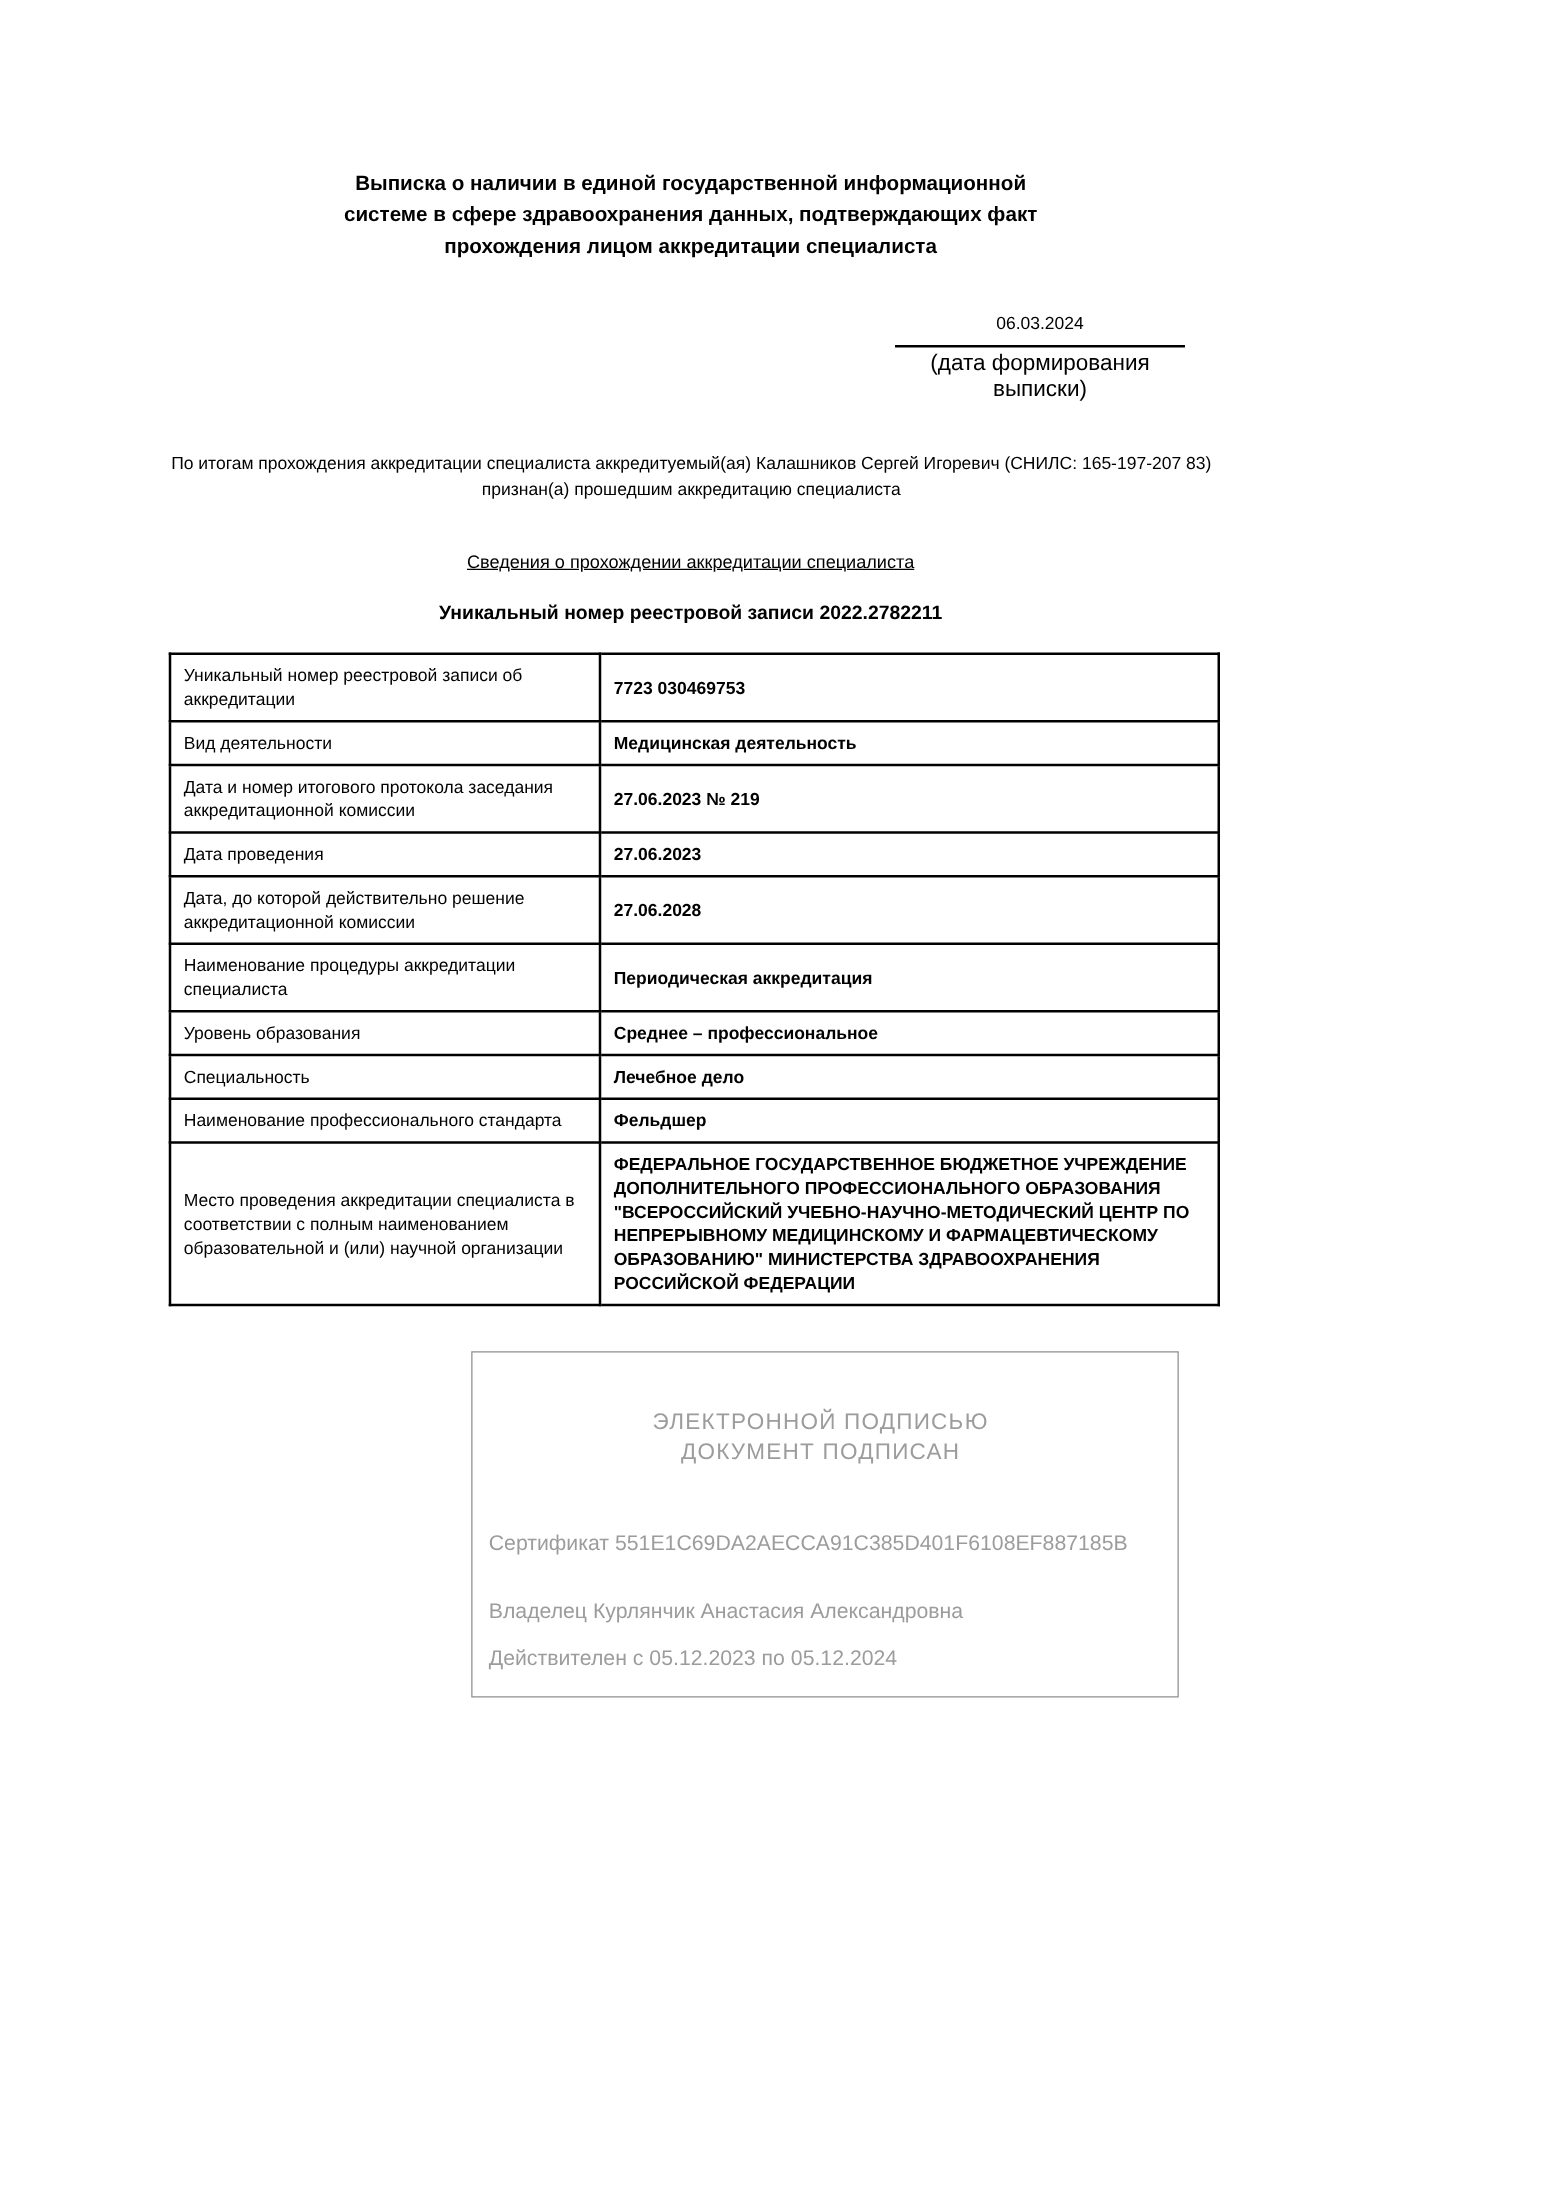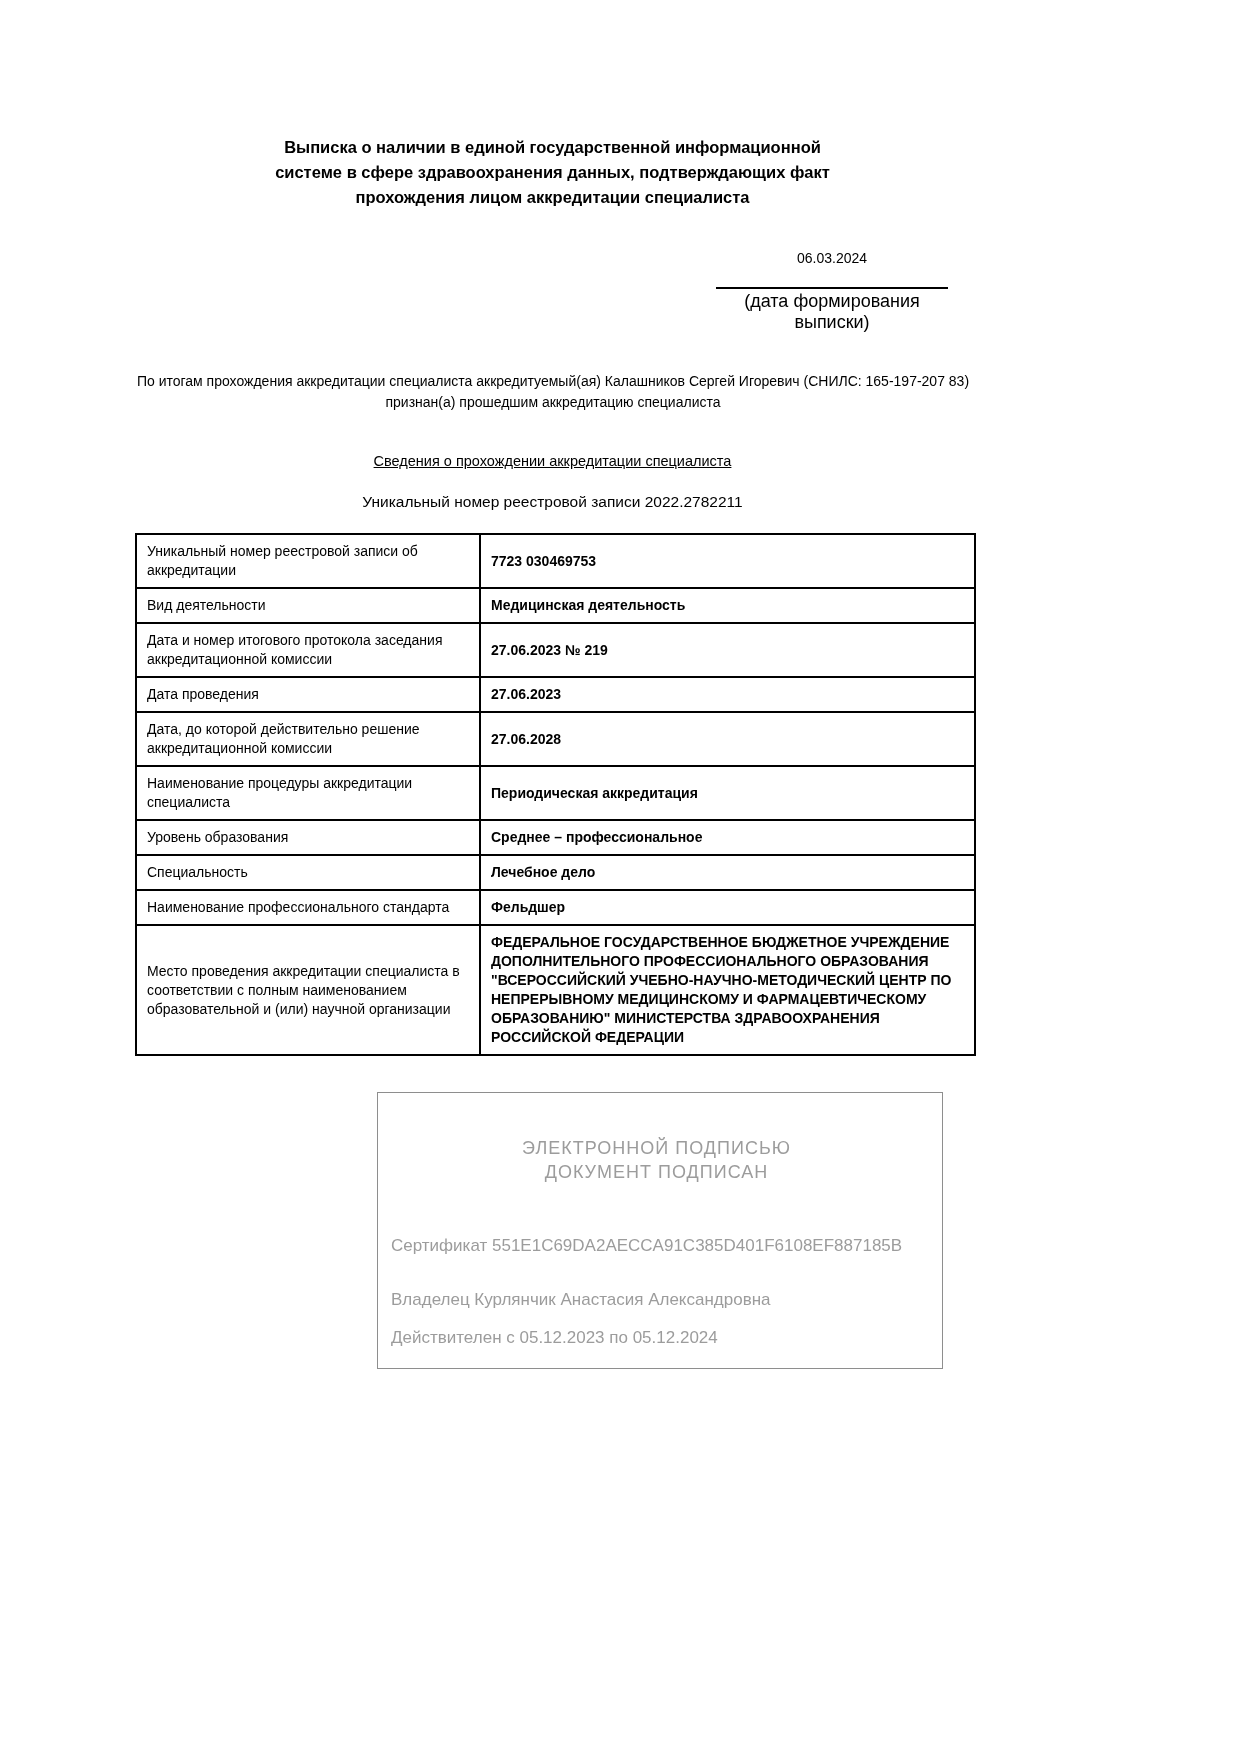--- a/index.html
+++ b/index.html
@@ -32,21 +32,21 @@
   
   .date-block {
     width: 232px;
     margin: 40px 22px 0 auto;
     text-align: center;
     font-size: 14px;
   }
   .date-value {
     display: block;
     border-bottom: 2px solid #000000;
-    padding-bottom: 21px;
+    padding-bottom: 10px;
   }
   .date-caption {
     display: block;
     padding-top: 2px;
     font-size: 18px;
   }
   
   .intro {
     margin: 38px auto 0 auto;
     width: 860px;
@@ -59,21 +59,21 @@
   .section-heading {
     margin-top: 40px;
     text-align: center;
     font-size: 14.5px;
     text-decoration: underline;
   }
   .registry-heading {
     margin-top: 24px;
     text-align: center;
     font-size: 15.5px;
-    font-weight: normal;
+    font-weight: bold;
   }
   
   table.acc-table {
     margin-top: 22px;
     width: 835px;
     border-collapse: collapse;
     border: 2px solid #000000;
     table-layout: fixed;
   }
   table.acc-table td {

